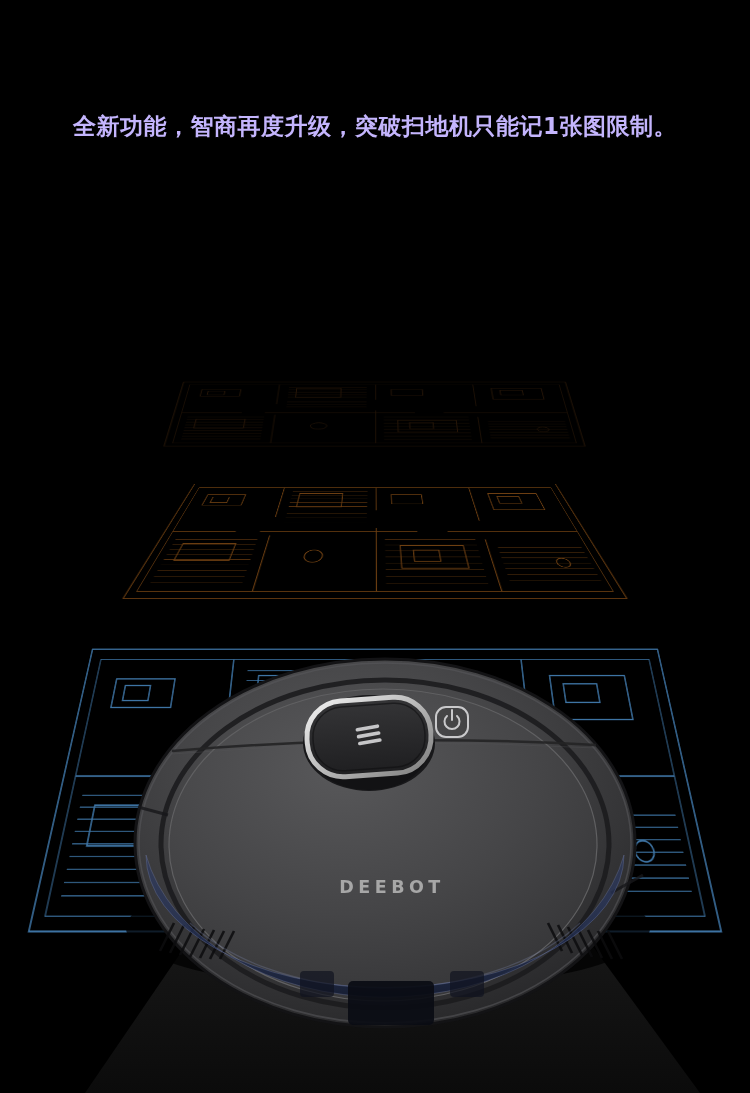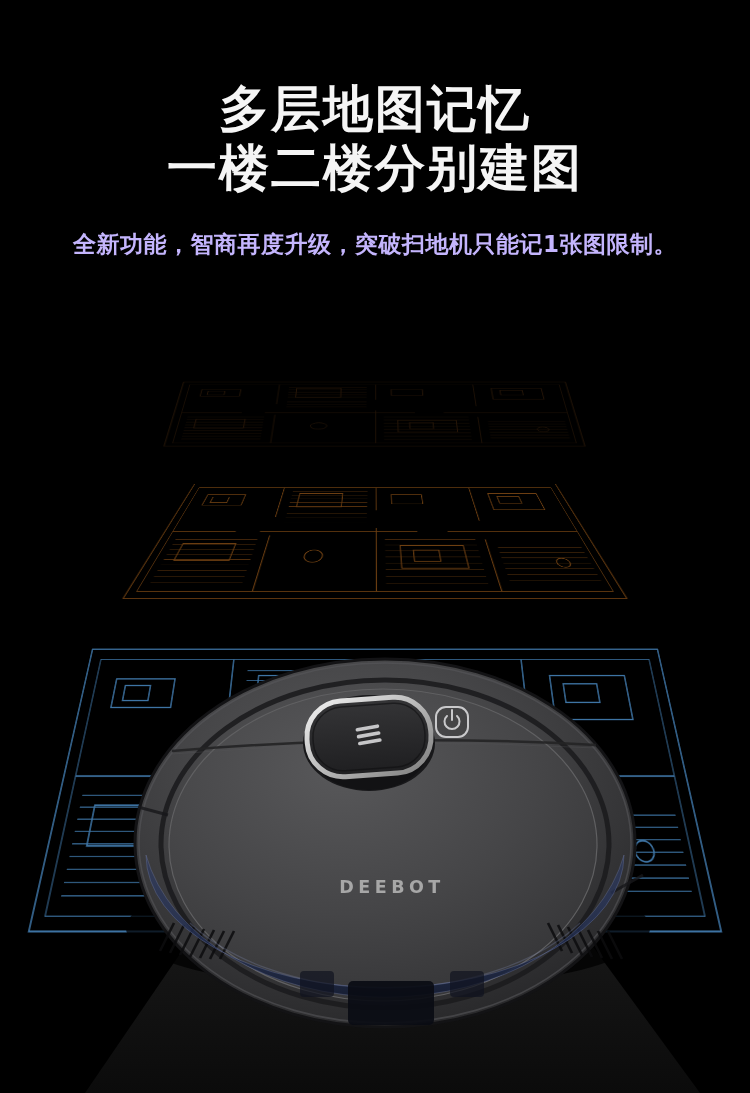--- a/index.html
+++ b/index.html
@@ -25,24 +25,20 @@
   
   .robot-svg{position:absolute;left:0;top:593px;width:750px;height:500px;z-index:10;}
   .defs-holder{position:absolute;width:0;height:0;}
 </style>
 </head>
 <body>
 
 <div class="page" style="background: rgb(0, 0, 0);">
 
   <header class="hero">
-    <h1 class="title" id="title" style="color: rgb(245, 245, 245);">
-      <span class="t-line">多层地图记忆</span>
-      <span class="t-line">一楼二楼分别建图</span>
-    </h1>
     <p class="subtitle" id="subtitle" style="color: #c4b5fd; text-align: center;">
       <span class="s-line">全新功能，智商再度升级，突破扫地机只能记1张图限制。</span>
     </p>
   </header>
 
   <svg class="defs-holder" aria-hidden="true">
     <defs>
       <g id="floorplan" fill="none" stroke="currentColor" stroke-width="1.6">
         <rect x="3" y="3" width="694" height="294"></rect>
         <rect x="16" y="16" width="668" height="268" stroke-width="1"></rect>

